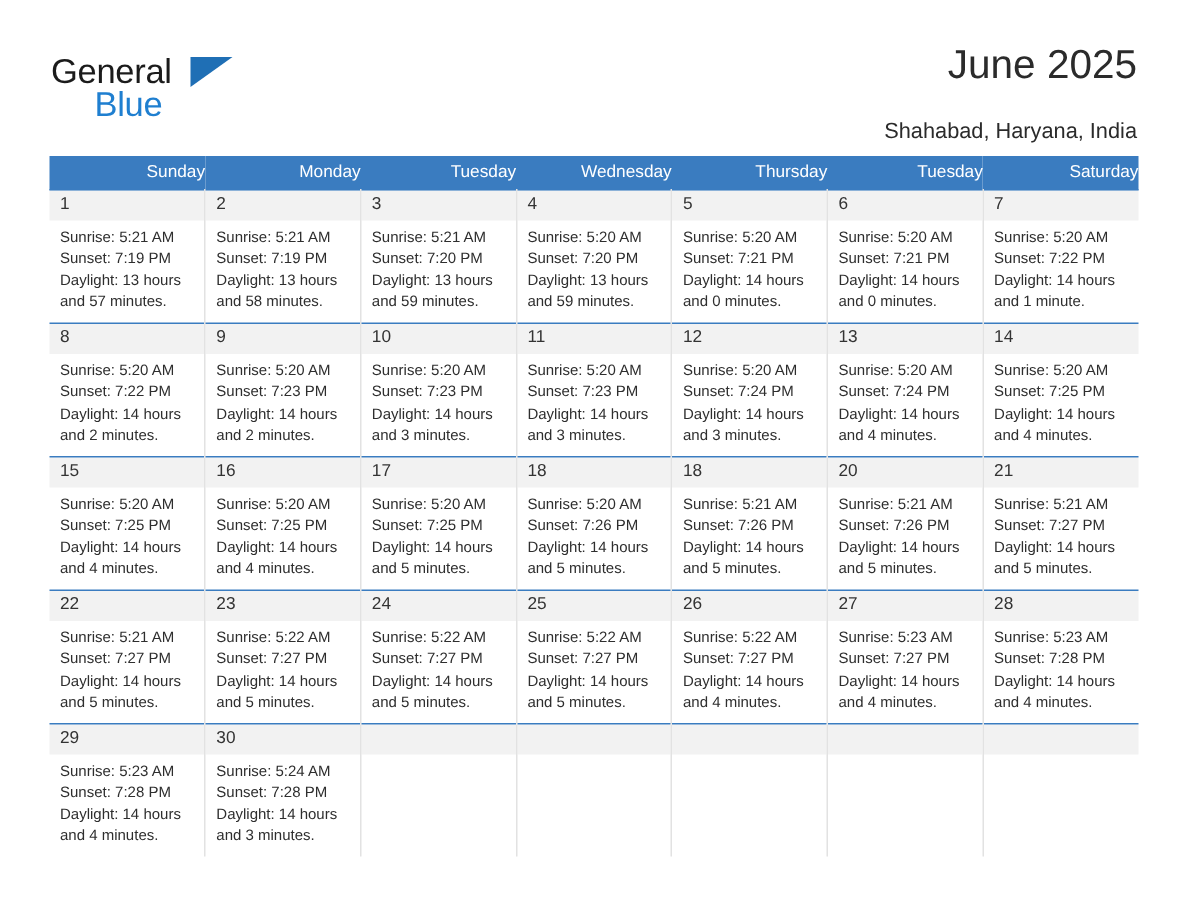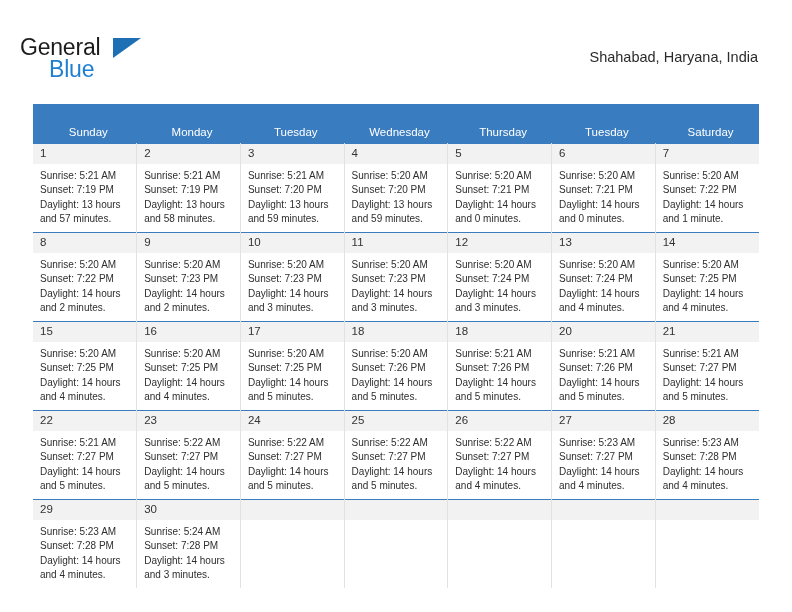--- a/index.html
+++ b/index.html
@@ -18,21 +18,21 @@
   .page {
     position: relative;
     width: 792px;
     height: 612px;
     box-sizing: border-box;
   }
 
   
   .header {
     position: absolute;
-    left: 20px;
+    left: 34px;
     top: 28px;
     right: 34px;
     height: 66px;
   }
   .logo {
     position: absolute;
     left: 0;
     top: 8px;
     width: 150px;
     height: 52px;
@@ -92,22 +92,22 @@
     top: 104px;
     width: 726px;
     border-collapse: collapse;
     table-layout: fixed;
   }
   .dow-row th {
     background: #3a7cc0;
     color: #ffffff;
     font-weight: normal;
     font-size: 11.5px;
-    text-align: center;
-    padding: 22px 0 5px 7px;
+    text-align: right;
+    padding: 5px 0 5px 7px;
     height: 12px;
     border: none;
   }
   .week-row td {
     vertical-align: top;
     padding: 0;
     border-top: 1px solid #3a7cc0;
     border-right: 1px solid #e2e2e2;
     height: 88px;
     background: #ffffff;
@@ -150,20 +150,21 @@
 
   <div class="header">
 
     <div class="logo">
       <span class="logo-general">General</span>
       <span class="logo-triangle"></span>
       <span class="logo-blue">Blue</span>
     </div>
 
     <div class="title-block">
+      <div class="cal-title">June 2025</div>
       <div class="cal-subtitle">Shahabad, Haryana, India</div>
     </div>
 
   </div>
 
   <table class="calendar">
     <thead>
       <tr class="dow-row">
         <th>Sunday</th>
         <th>Monday</th>

